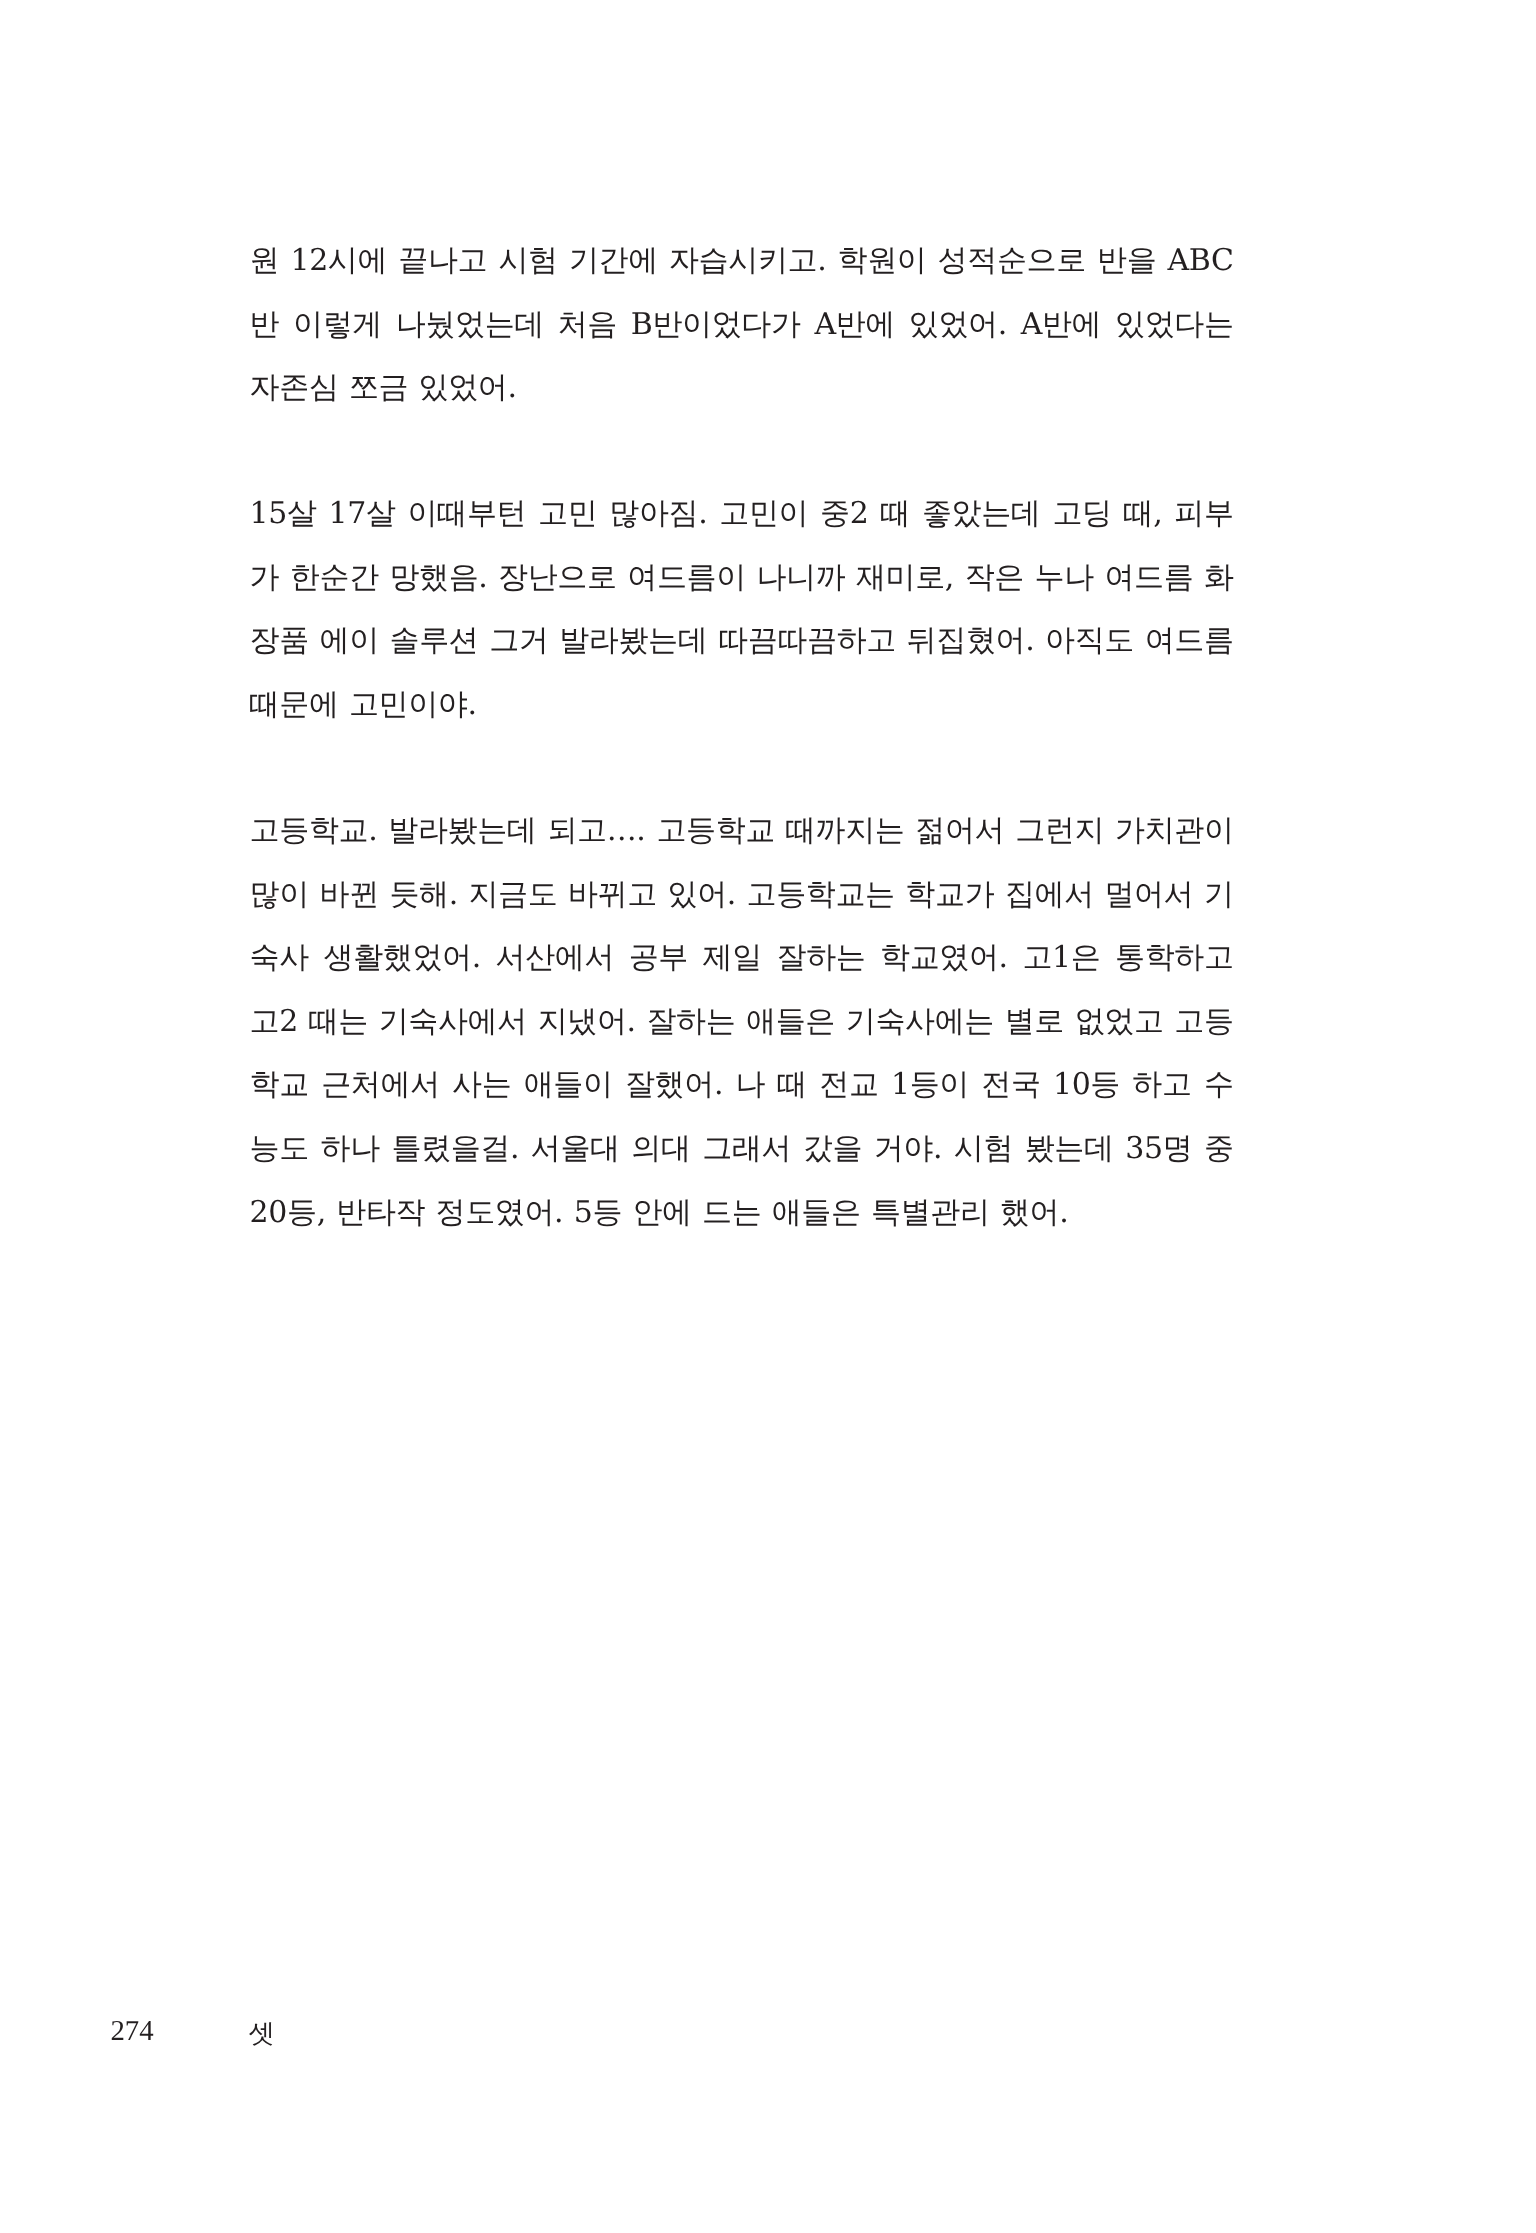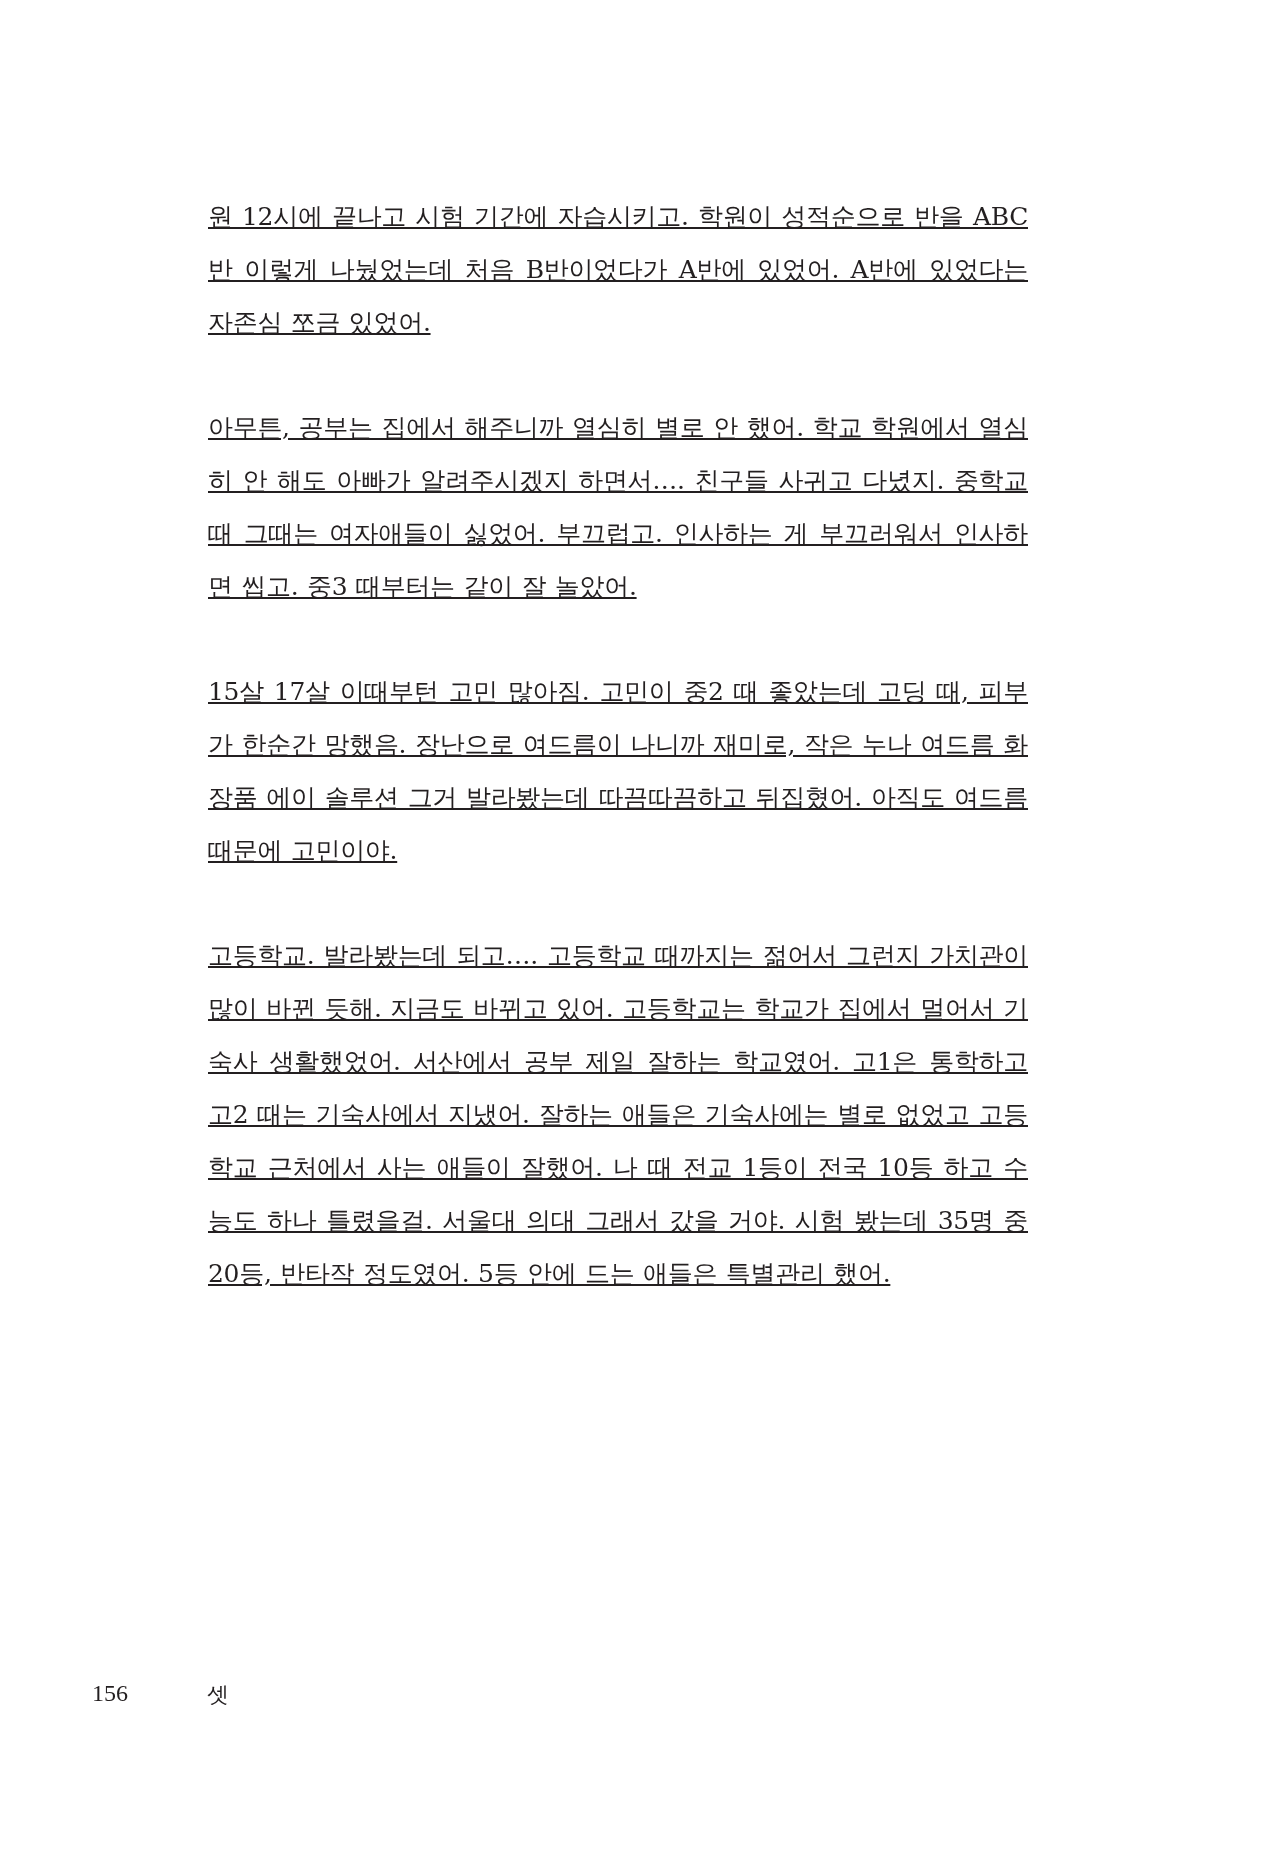--- a/index.html
+++ b/index.html
@@ -19,21 +19,20 @@
       position: absolute;
       left: 0; top: 0;
       width: 1280px;
       height: 1861px;
     }
     .body-text {
       position: absolute;
       left: 208px;
       top: 190px;
       width: 820px;
-      text-decoration: underline;
     }
     .para {
       margin: 0;
       font-size: 25px;
       line-height: 53px;
       text-align: justify;
       text-align-last: left;
       letter-spacing: -0.3px;
       word-spacing: 1px;
     }
@@ -65,22 +64,21 @@
       top: 0;
       font-size: 22px;
     }
   </style>
 </head>
 <body>
 
 <div class="page">
   <div class="body-text">
     <p class="para">원 12시에 끝나고 시험 기간에 자습시키고. 학원이 성적순으로 반을 ABC반 이렇게 나눴었는데 처음 B반이었다가 A반에 있었어. A반에 있었다는 자존심 쪼금 있었어.</p>
-    <p class="para gap">아무튼, 공부는 집에서 해주니까 열심히 별로 안 했어. 학교 학원에서 열심히 안 해도 아빠가 알려주시겠지 하면서…. 친구들 사귀고 다녔지. 중학교 때 그때는 여자애들이 싫었어. 부끄럽고. 인사하는 게 부끄러워서 인사하면 씹고. 중3 때부터는 같이 잘 놀았어.</p>
     <p class="para gap">15살 17살 이때부턴 고민 많아짐. 고민이 중2 때 좋았는데 고딩 때, 피부가 한순간 망했음. 장난으로 여드름이 나니까 재미로, 작은 누나 여드름 화장품 에이 솔루션 그거 발라봤는데 따끔따끔하고 뒤집혔어. 아직도 여드름 때문에 고민이야.</p>
     <p class="para gap">고등학교. 발라봤는데 되고…. 고등학교 때까지는 젊어서 그런지 가치관이 많이 바뀐 듯해. 지금도 바뀌고 있어. 고등학교는 학교가 집에서 멀어서 기숙사 생활했었어. 서산에서 공부 제일 잘하는 학교였어. 고1은 통학하고 고2 때는 기숙사에서 지냈어. 잘하는 애들은 기숙사에는 별로 없었고 고등학교 근처에서 사는 애들이 잘했어. 나 때 전교 1등이 전국 10등 하고 수능도 하나 틀렸을걸. 서울대 의대 그래서 갔을 거야. 시험 봤는데 35명 중 20등, 반타작 정도였어. 5등 안에 드는 애들은 특별관리 했어.</p>
   </div>
 
   <div class="footer">
-    <span class="page-number">156</span>
+    <span class="page-number">274</span>
     <span class="chapter-label">셋</span>
   </div>
 </div>
 
 </body></html>

